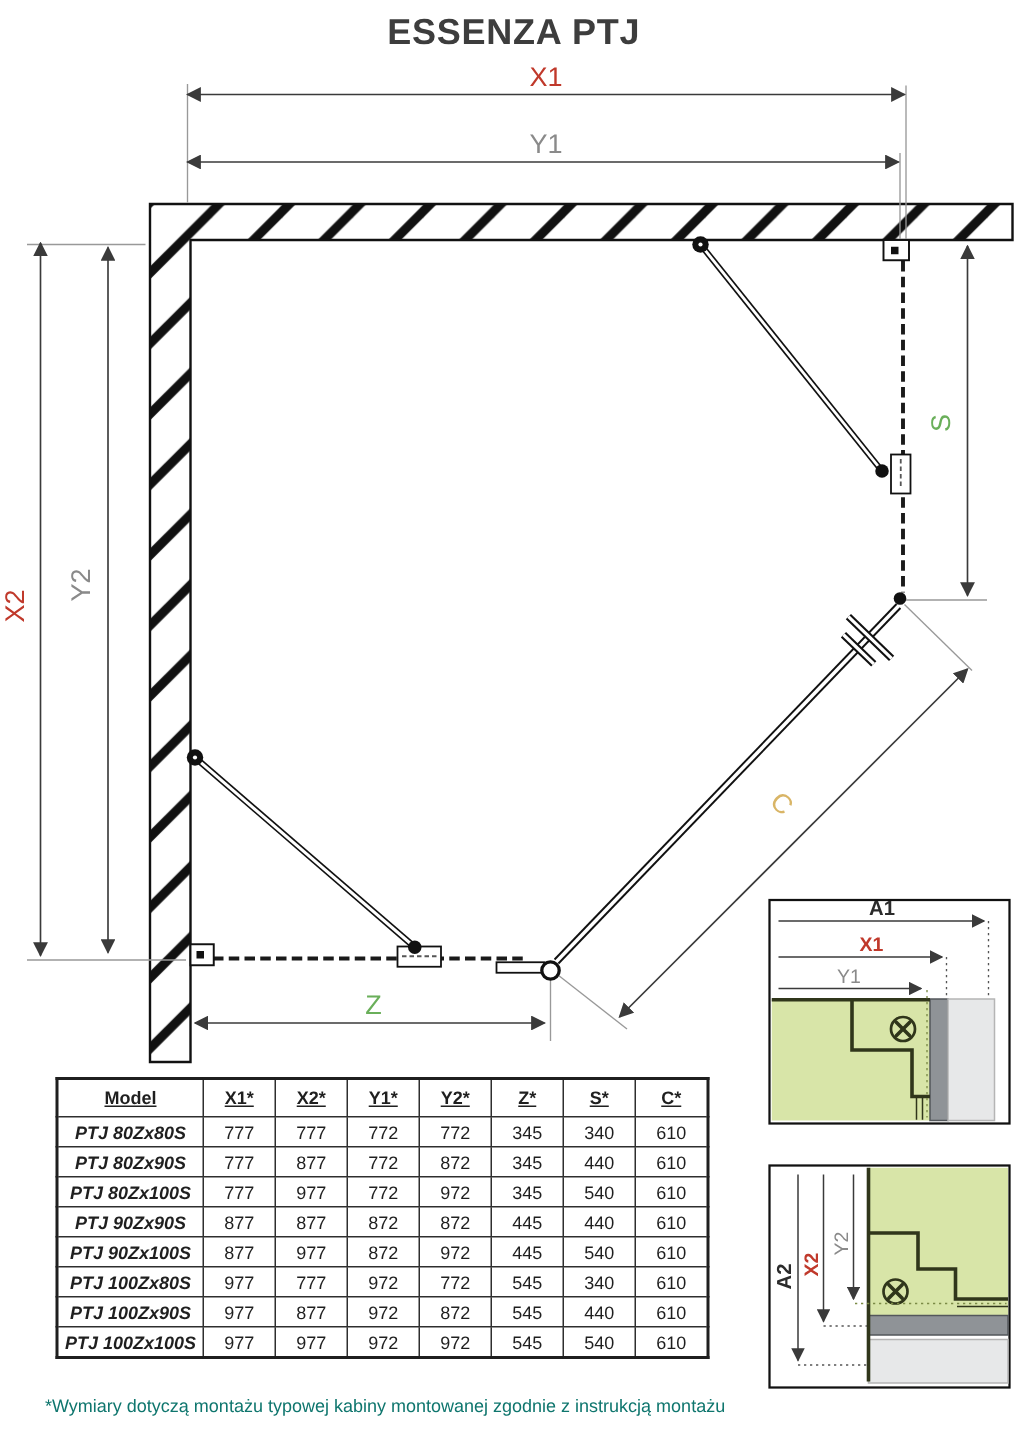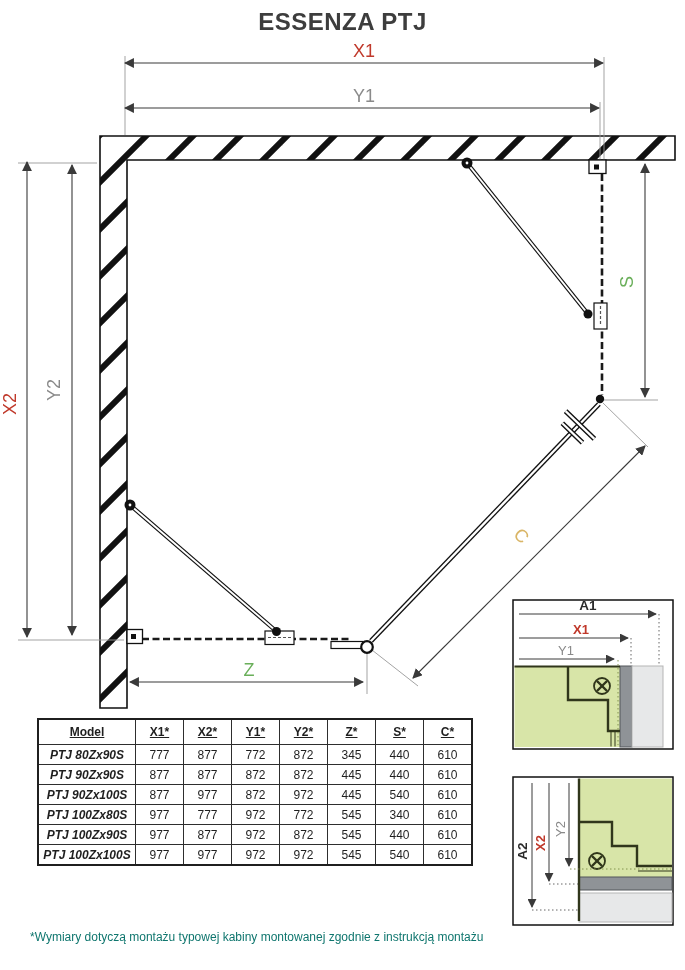--- a/index.html
+++ b/index.html
@@ -192,30 +192,50 @@
       <th class="col-model">Model</th>
       <th class="col-v h-red">X1*</th>
       <th class="col-v h-red">X2*</th>
       <th class="col-v h-gray">Y1*</th>
       <th class="col-v h-gray">Y2*</th>
       <th class="col-v h-green">Z*</th>
       <th class="col-v h-green">S*</th>
       <th class="col-v h-gold">C*</th>
     </tr>
     <tr>
+      <td class="model">PTJ 80Zx80S</td>
+      <td>777</td>
+      <td>777</td>
+      <td>772</td>
+      <td>772</td>
+      <td>345</td>
+      <td>340</td>
+      <td>610</td>
+    </tr>
+    <tr>
       <td class="model">PTJ 80Zx90S</td>
       <td>777</td>
       <td>877</td>
       <td>772</td>
       <td>872</td>
       <td>345</td>
       <td>440</td>
       <td>610</td>
     </tr>
     <tr>
+      <td class="model">PTJ 80Zx100S</td>
+      <td>777</td>
+      <td>977</td>
+      <td>772</td>
+      <td>972</td>
+      <td>345</td>
+      <td>540</td>
+      <td>610</td>
+    </tr>
+    <tr>
       <td class="model">PTJ 90Zx90S</td>
       <td>877</td>
       <td>877</td>
       <td>872</td>
       <td>872</td>
       <td>445</td>
       <td>440</td>
       <td>610</td>
     </tr>
     <tr>

